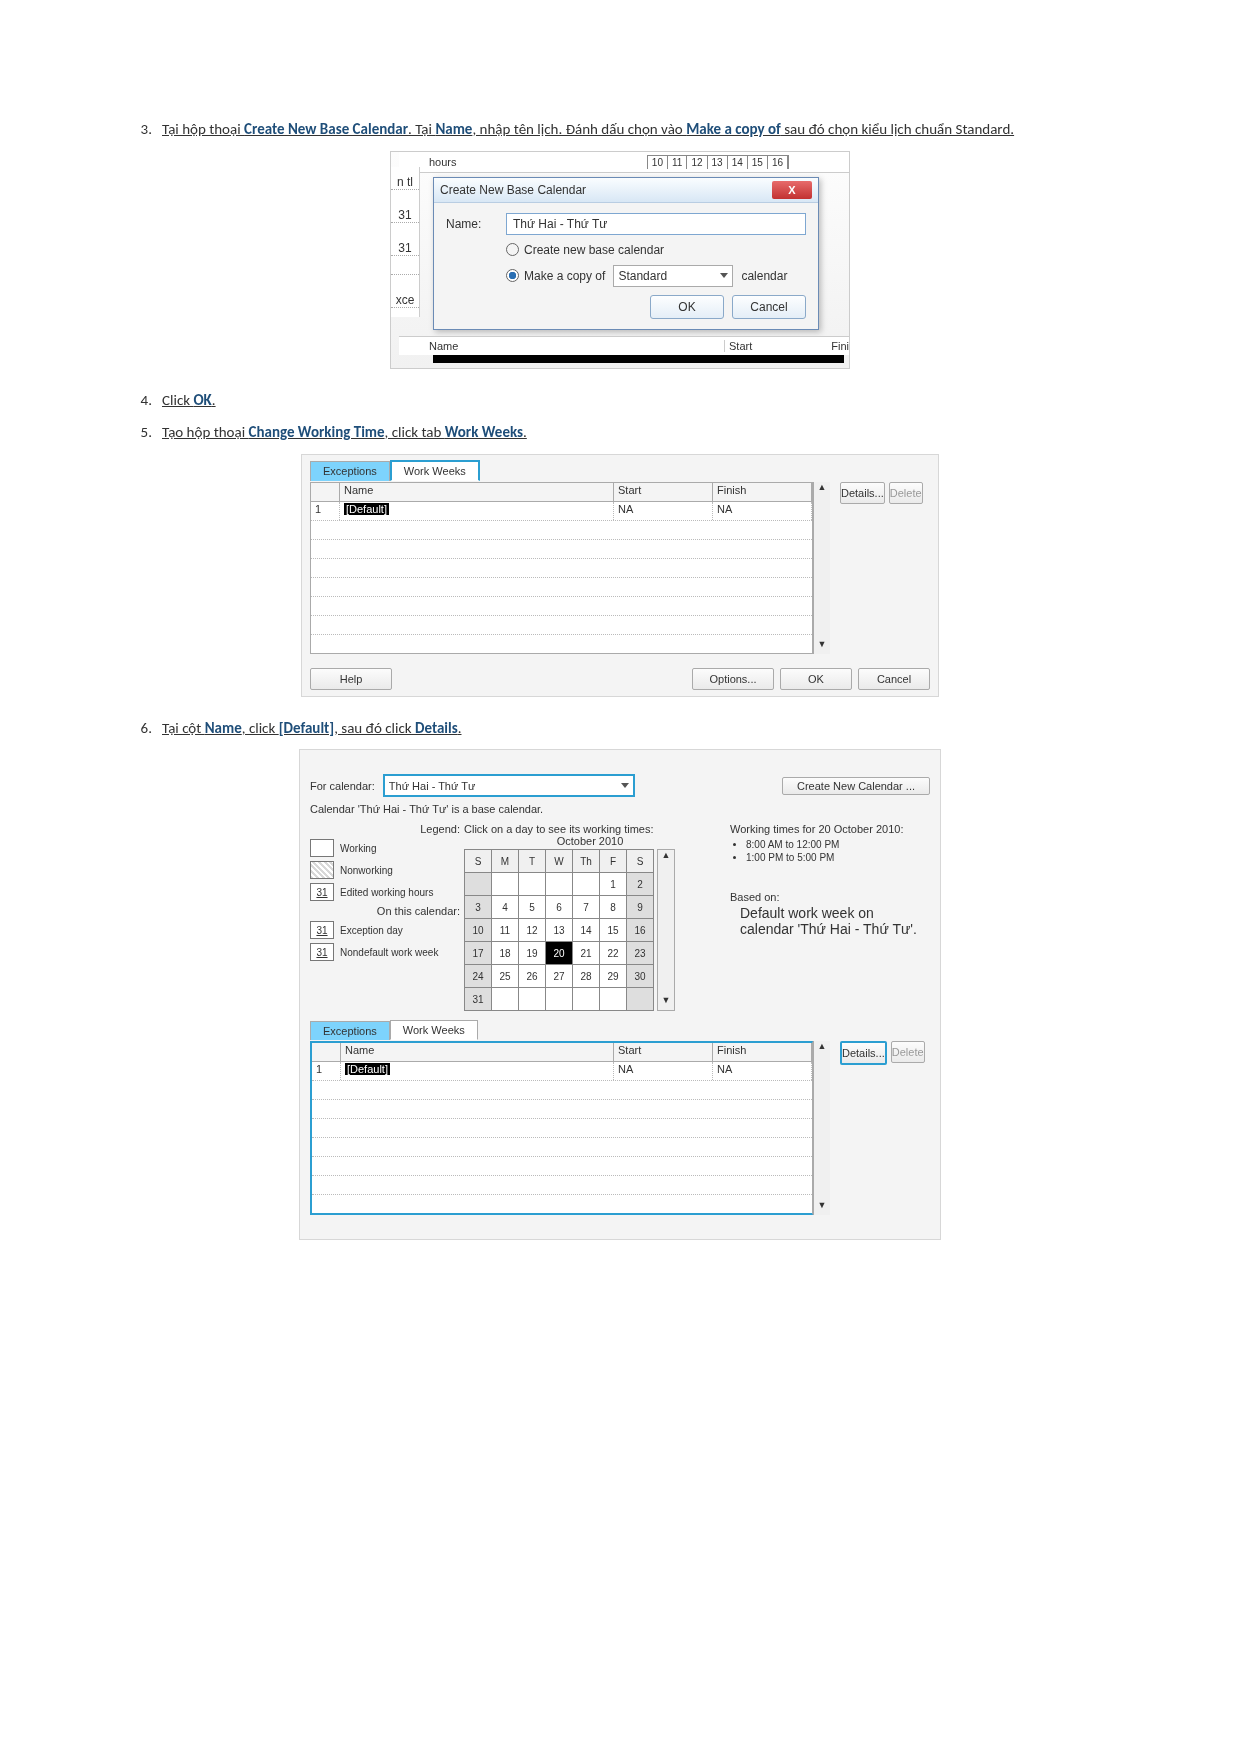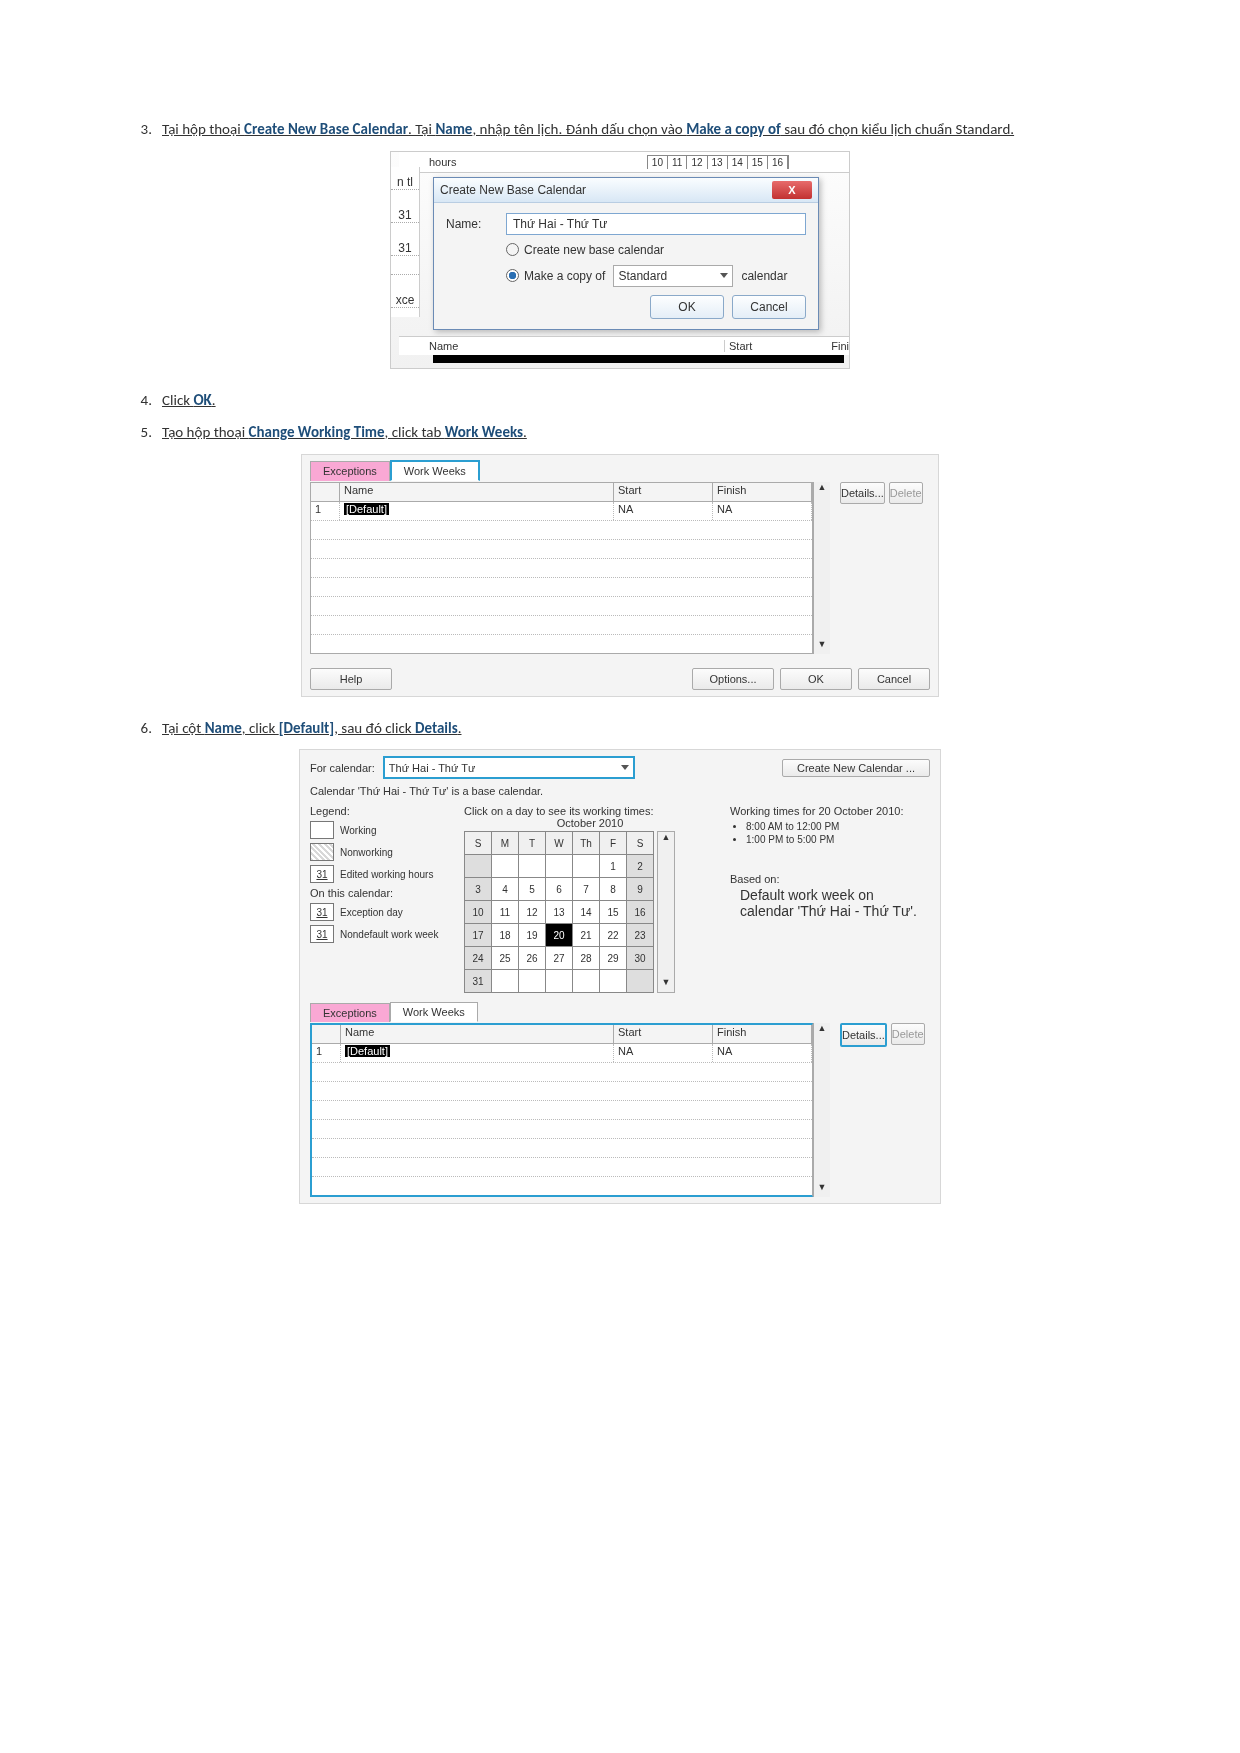--- a/index.html
+++ b/index.html
@@ -164,21 +164,21 @@
     font-family: Tahoma, sans-serif;
     font-size: 11px;
     background:#f4f4f4;
     padding: 6px 8px 6px 8px;
   }
   .tabs2 { display:flex; }
   .tab2 {
     padding: 3px 12px;
     border:1px solid #aaa;
     border-bottom:none;
-    background:#f9a8d4;
+    background:#7dd3fc;
     font-size:11px;
   }
   .tab2.active {
     border: 2px solid #2b9ed1;
     border-bottom: 1px solid #fff;
     background:#fff;
     margin-top:-1px;
   }
   .fig2-main { display:flex; margin-top:1px; }
   .fig2-table {
@@ -216,21 +216,21 @@
   .sidebtn.hilite { border:2px solid #2b9ed1; }
   .fig2-lowrow { display:flex; justify-content:space-between; margin-top:14px; }
   .fig2-rbtns { display:flex; gap:6px; }
   
   .fig3 {
     width: 620px;
     border:1px solid #d7d7d7;
     font-family: Tahoma, sans-serif;
     font-size:11px;
     background:#f4f4f4;
-    padding: 6px 10px;
+    padding: 24px 10px;
   }
   .fig3-topline { display:flex; align-items:center; gap:8px; }
   .fig3-calsel {
     flex:1;
     max-width:240px;
     height:19px;
     border:2px solid #2b9ed1;
     background:#fff;
     padding:0 4px;
     display:flex;
@@ -244,20 +244,21 @@
     background: linear-gradient(#fcfcfc,#eaeaea);
     padding:2px 14px;
     border-radius:2px;
     font-size:11px;
   }
   .fig3-basecal { margin:6px 0 8px 0; font-size:11px; }
   .fig3-legend-row { display:flex; }
   .fig3-legend {
     width:150px;
     font-size:11px;
+    text-align:right;
   }
   .leg-item { display:flex; align-items:center; gap:6px; margin:4px 0; font-size:10px; }
   .leg-box { width:22px; height:16px; border:1px solid #777; background:#fff; display:flex;align-items:center;justify-content:center;font-size:10px; }
   .leg-box.nw { background: repeating-linear-gradient(45deg,#d8d8d8,#d8d8d8 2px,#fff 2px,#fff 4px); }
   .leg-box.underl { text-decoration:underline; }
   .fig3-cal {
     flex:1;
     margin-left:4px;
   }
   .cal-hdr { text-align:center; font-size:11px; margin-bottom:2px; }

